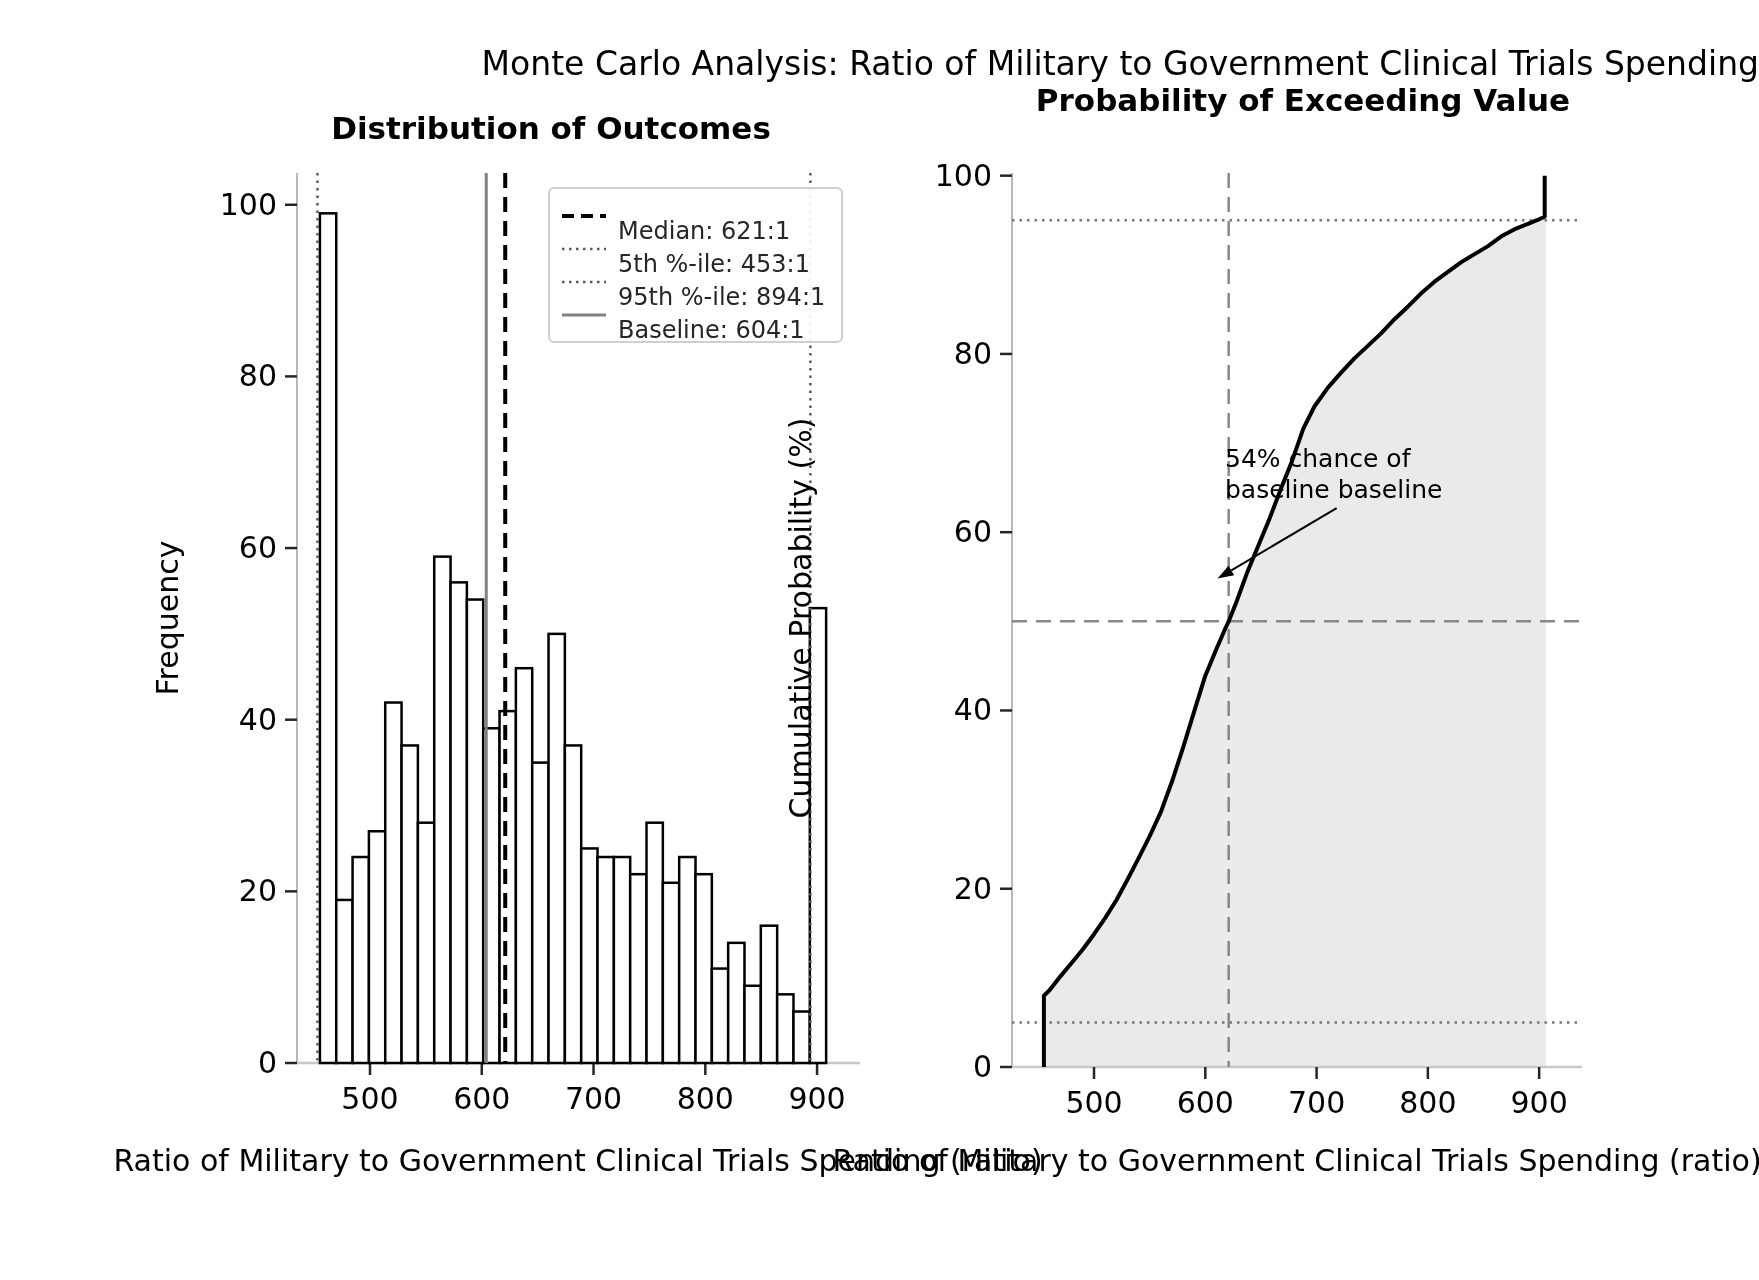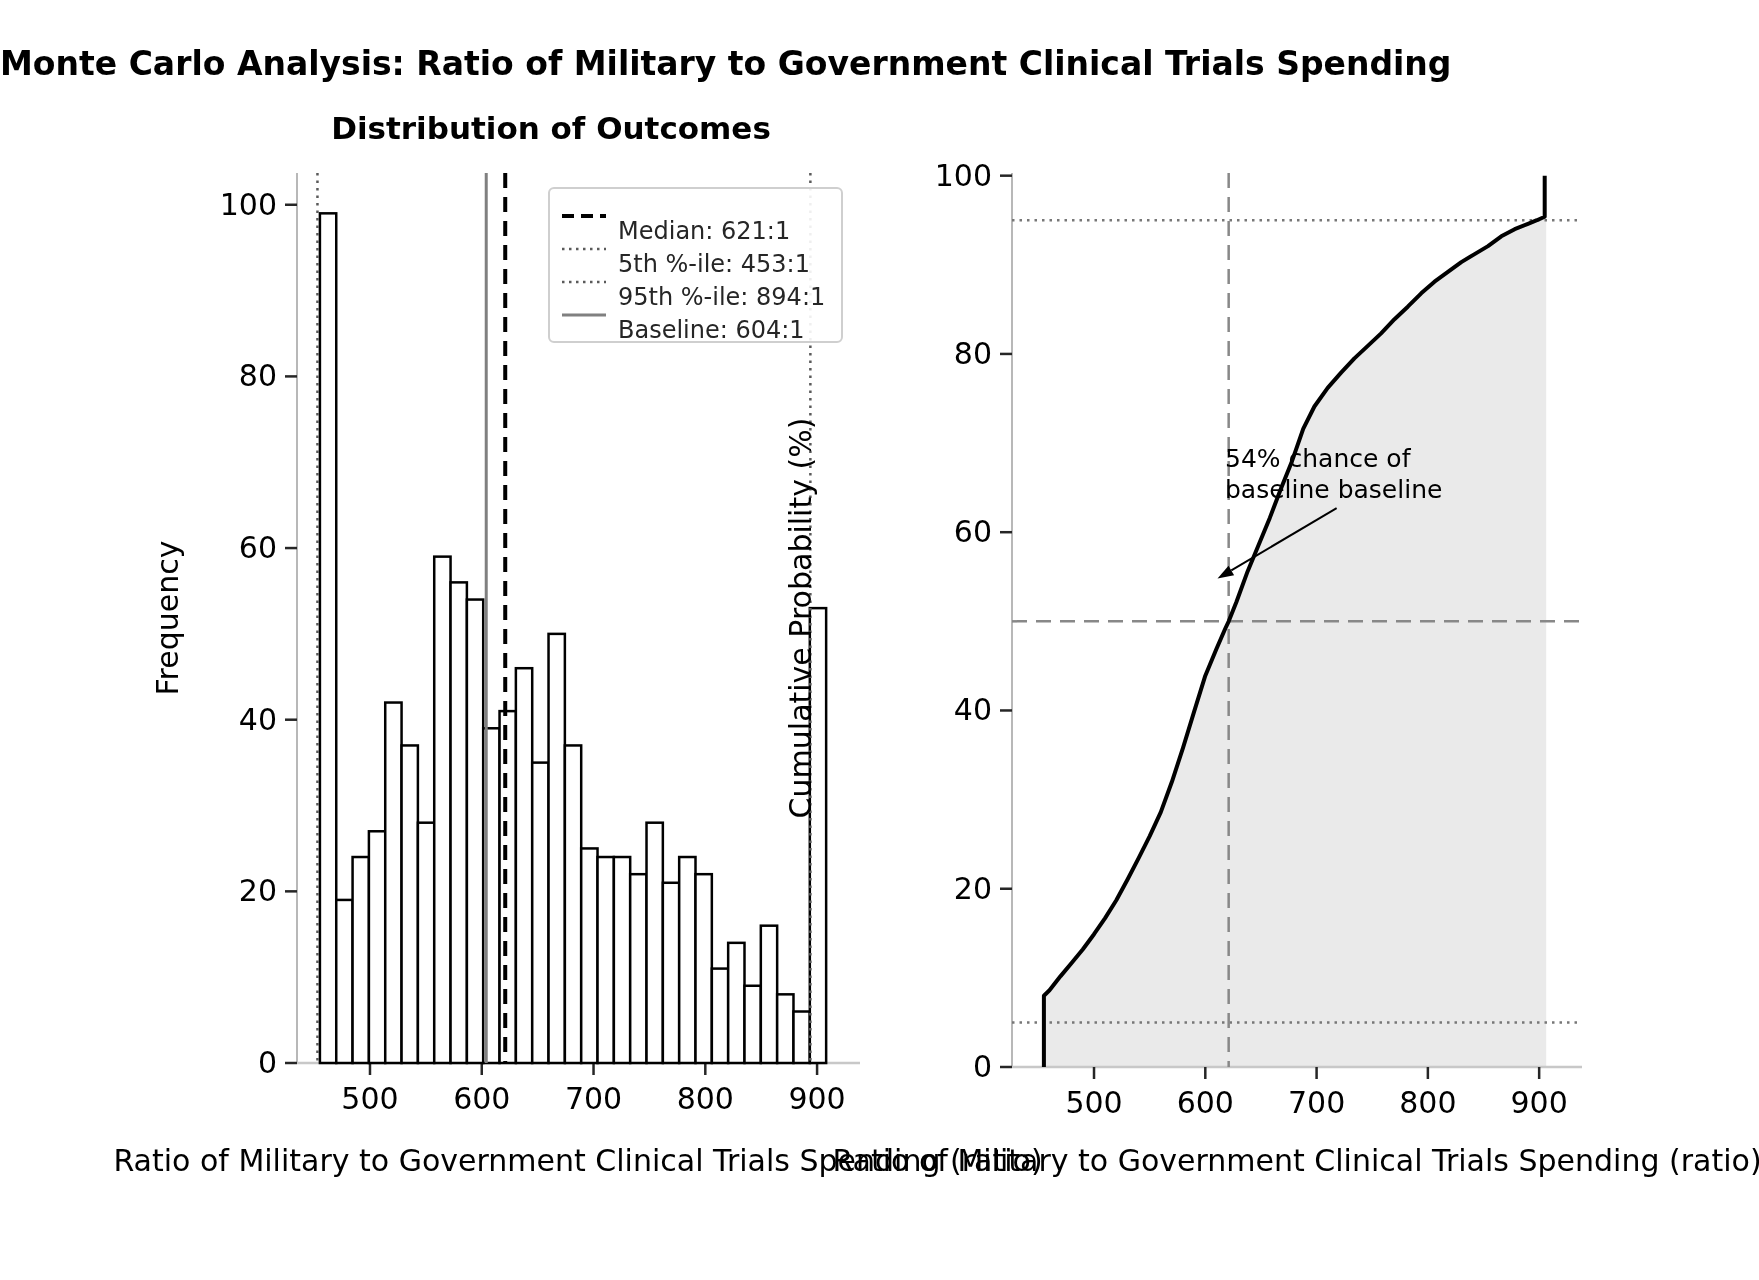--- a/index.html
+++ b/index.html
@@ -1,19 +1,19 @@
 <!DOCTYPE html>
 <html><head>
 <meta charset="utf-8">
 <style>
   html,body{margin:0;padding:0;background:#fff;}
   .figure{position:relative;width:1759px;height:1280px;background:#fff;overflow:hidden;
           font-family:"DejaVu Sans","Liberation Sans",sans-serif;color:#000;}
-  .main-title{position:absolute;left:0;top:44px;width:1759px;text-align:left;
-              font-size:33px;font-weight:bold;white-space:nowrap;}
+  .main-title{position:absolute;left:0;top:44px;width:1759px;text-align:right;
+              font-size:33px;font-weight:normal;white-space:nowrap;}
   .sub-title{position:absolute;top:82px;transform:translateX(-50%);
              font-size:31px;font-weight:bold;white-space:nowrap;}
   .sub-title.left{left:551px;margin-top:28px;}
   .sub-title.right{left:1303px;}
   .ylab{position:absolute;transform:translate(-50%,-50%) rotate(-90deg);
         font-size:30px;white-space:nowrap;}
   .ylab.left{left:167px;top:618px;}
   .ylab.right{left:800px;top:618px;}
   .xlab{position:absolute;top:1143px;transform:translateX(-50%);
         font-size:30px;white-space:nowrap;}
@@ -28,20 +28,21 @@
   .legend-row svg{flex:0 0 auto;margin-right:12px;}
   .legend-label{font-size:24px;color:#262626;white-space:nowrap;margin-top:31px;}
   .annotation{position:absolute;font-size:25px;line-height:31px;color:#000;white-space:nowrap;}
 </style>
 </head>
 <body>
 
 <div class="figure">
   <div class="main-title">Monte Carlo Analysis: Ratio of Military to Government Clinical Trials Spending</div>
   <div class="sub-title left">Distribution of Outcomes</div>
+  <div class="sub-title right">Probability of Exceeding Value</div>
 
   <svg class="chart" id="histSvg" width="1759" height="1280" viewBox="0 0 1759 1280">
       <line x1="297" y1="173" x2="297" y2="1063" stroke="#b8b8b8" stroke-width="2"></line>
       <line x1="297" y1="1063" x2="860" y2="1063" stroke="#c8c8c8" stroke-width="2.5"></line>
       <line x1="369.9876910859639" y1="1063" x2="369.9876910859639" y2="1075" stroke="#262626" stroke-width="2.5"></line>
       <text x="369.9876910859639" y="1087" text-anchor="middle" dominant-baseline="hanging" class="ticklabel">500</text>
       <line x1="481.7605717689101" y1="1063" x2="481.7605717689101" y2="1075" stroke="#262626" stroke-width="2.5"></line>
       <text x="481.7605717689101" y="1087" text-anchor="middle" dominant-baseline="hanging" class="ticklabel">600</text>
       <line x1="593.5334524518562" y1="1063" x2="593.5334524518562" y2="1075" stroke="#262626" stroke-width="2.5"></line>
       <text x="593.5334524518562" y="1087" text-anchor="middle" dominant-baseline="hanging" class="ticklabel">700</text>

